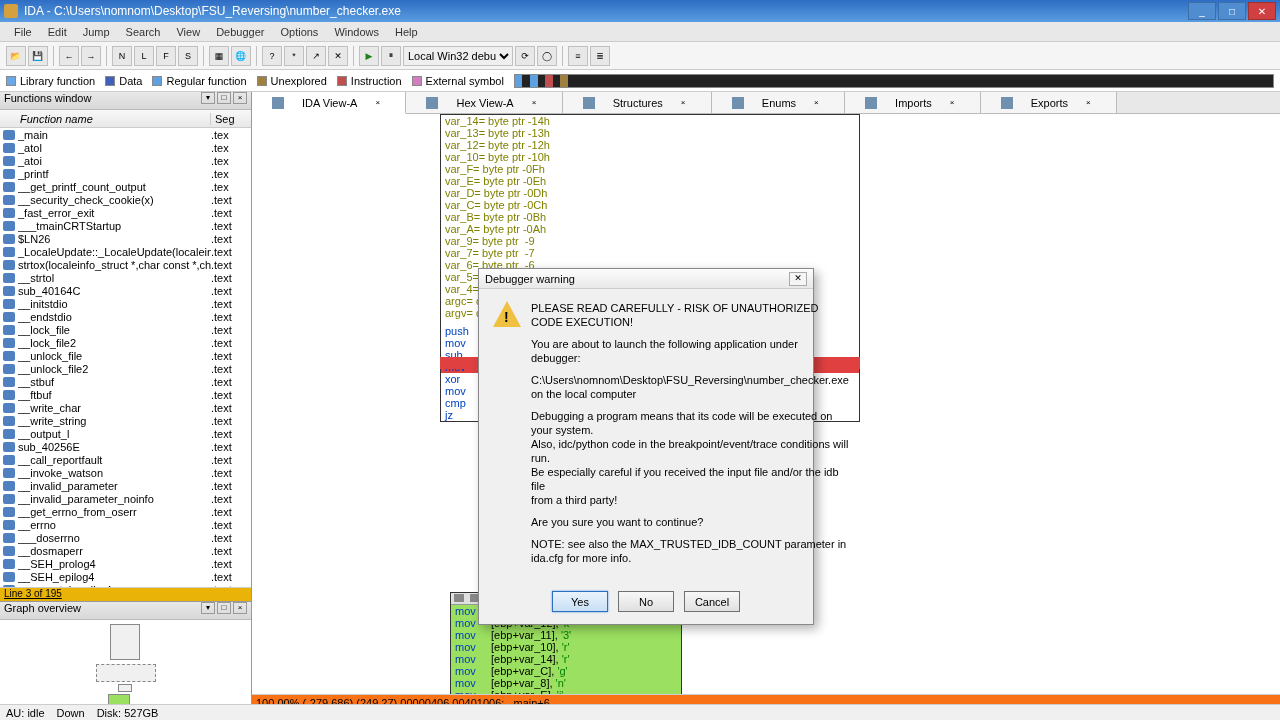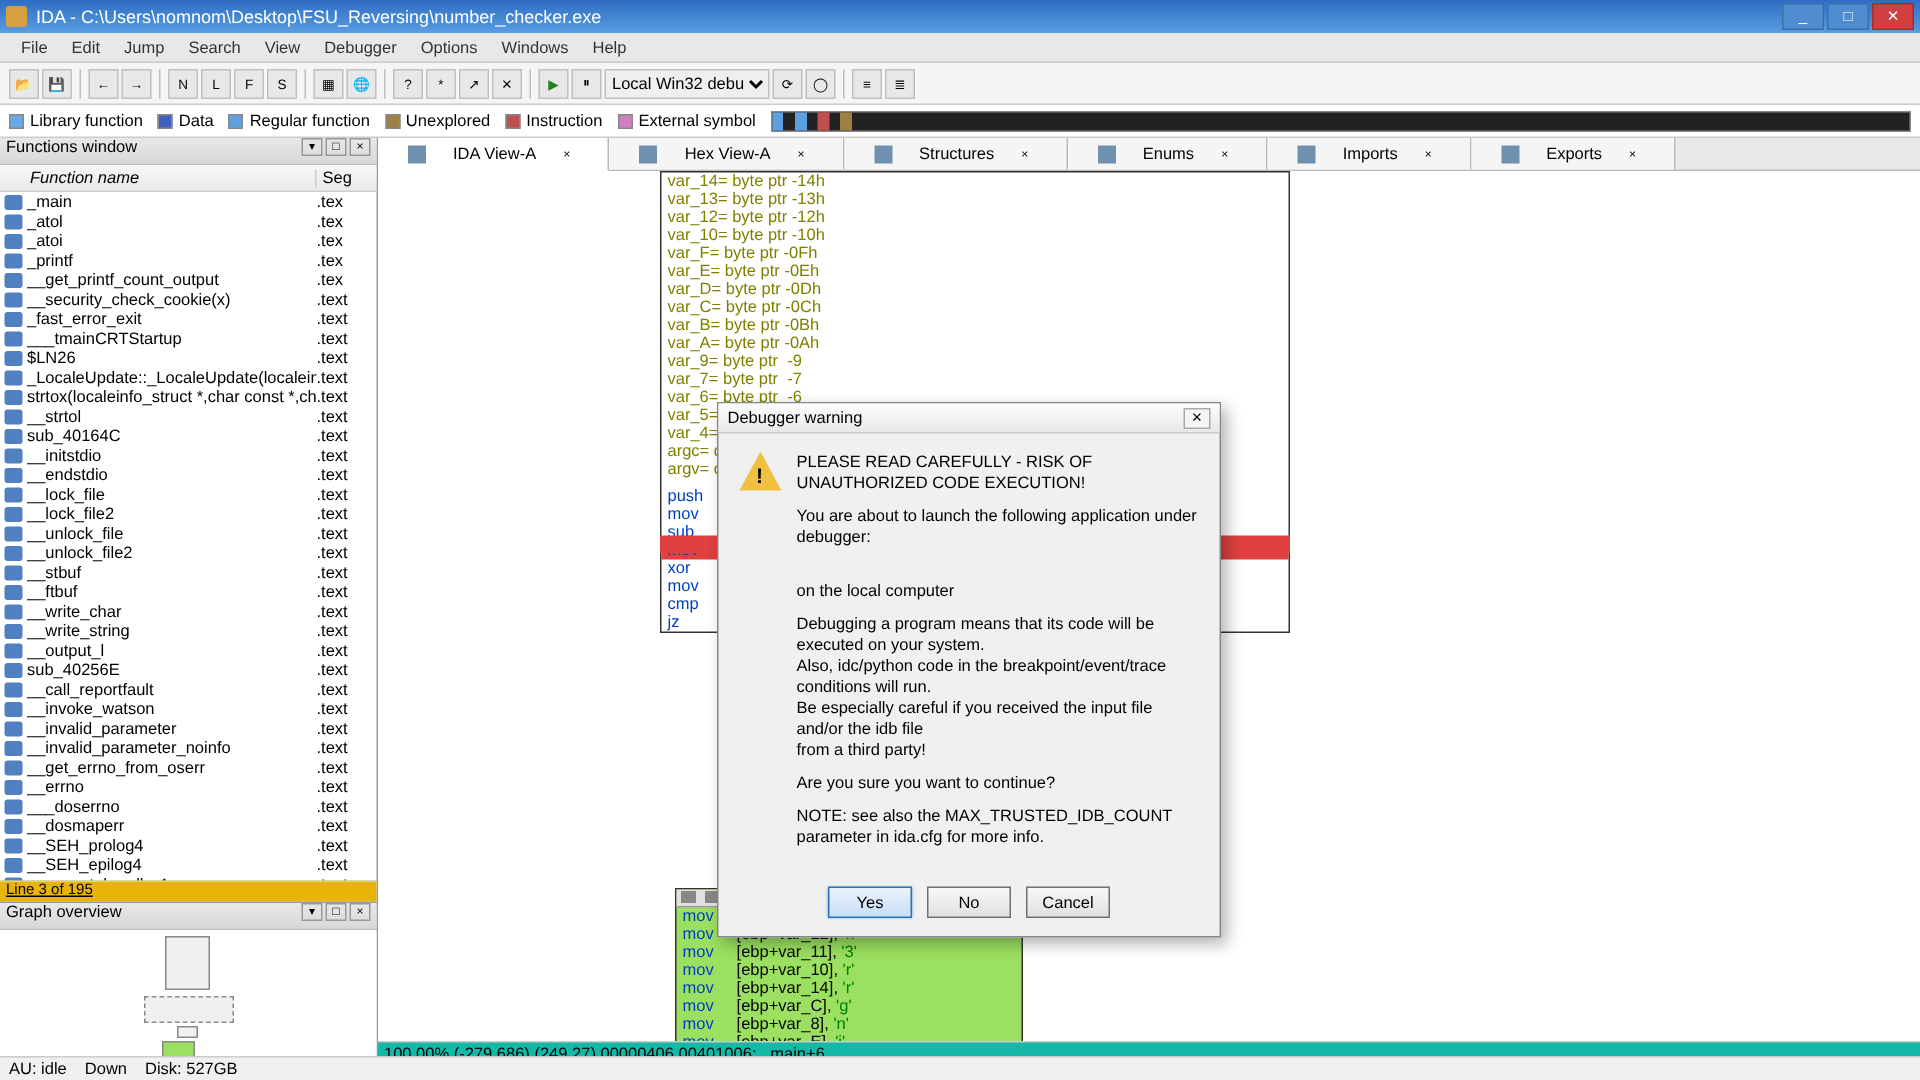--- a/index.html
+++ b/index.html
@@ -66,21 +66,21 @@
 .codeblock .cline .kw { color: #0040c0; }
 .codeblock .cline .reg { color: #808000; }
 .codeblock .cline .str { color: #008000; }
 .codeblock .cline.hl-red { background: #e04040; color: #fff; }
 .codeblock.green { background: #9be060; }
 .codeblock.yellow .cline { background: #ffe060; }
 
 .edge { position: absolute; background: #208020; }
 .edge.red { background: #c02020; }
 
-.bottomstatus { height: 16px; border-top: 1px solid #ccc; background: #14b8a6; font-size: 10px; padding: 0 4px; display: flex; align-items: center; }
+.bottomstatus { height: 16px; border-top: 1px solid #ccc; background: #f97316; font-size: 10px; padding: 0 4px; display: flex; align-items: center; }
 .dialog { position: absolute; left: 478px; top: 268px; width: 336px; background: #f0f0f0; border: 1px solid #888; box-shadow: 4px 4px 10px rgba(0,0,0,0.3); }
 .dialog .dtitle { height: 20px; background: linear-gradient(#fdfdfd,#e8e8e8); border-bottom: 1px solid #ccc; display: flex; align-items: center; padding: 0 6px; font-size: 11px; }
 .dialog .dtitle .sp { flex: 1; }
 .dialog .dclose { width: 18px; height: 14px; border: 1px solid #aaa; background: #f5f5f5; font-size: 9px; text-align: center; cursor: pointer; }
 .dialog .dbody { padding: 12px 14px 10px 14px; display: flex; gap: 10px; }
 .dialog .dicon { width: 28px; height: 28px; flex-shrink: 0; }
 .dialog .dicon .tri { width: 0; height: 0; border-left: 14px solid transparent; border-right: 14px solid transparent; border-bottom: 26px solid #f0c040; position: relative; }
 .dialog .dicon .tri::after { content: "!"; position: absolute; left: -3px; top: 8px; color: #000; font-weight: bold; font-size: 14px; }
 .dialog .dtxt { font-size: 11px; line-height: 14px; }
 .dialog .dtxt p { margin-bottom: 8px; }
@@ -506,21 +506,21 @@
     <span class="sp"></span>
     <span class="dclose">✕</span>
   </div>
   <div class="dbody">
     <div class="dicon">
         <div class="tri"></div>
       </div>
     <div class="dtxt">
       <p>PLEASE READ CAREFULLY - RISK OF UNAUTHORIZED CODE EXECUTION!</p>
       <p>You are about to launch the following application under debugger:</p>
-      <p><br>
+      <p><span>C:\Users\nomnom\Desktop\FSU_Reversing\number_checker.exe</span><br>
          <span>on the local computer</span></p>
       <p><span>Debugging a program means that its code will be executed on your system.</span><br>
          <span>Also, idc/python code in the breakpoint/event/trace conditions will run.</span><br>
          <span>Be especially careful if you received the input file and/or the idb file</span><br>
          <span>from a third party!</span></p>
       <p>Are you sure you want to continue?</p>
       <p>NOTE: see also the MAX_TRUSTED_IDB_COUNT parameter in ida.cfg for more info.</p>
     </div>
   </div>
   <div class="dbtns">

